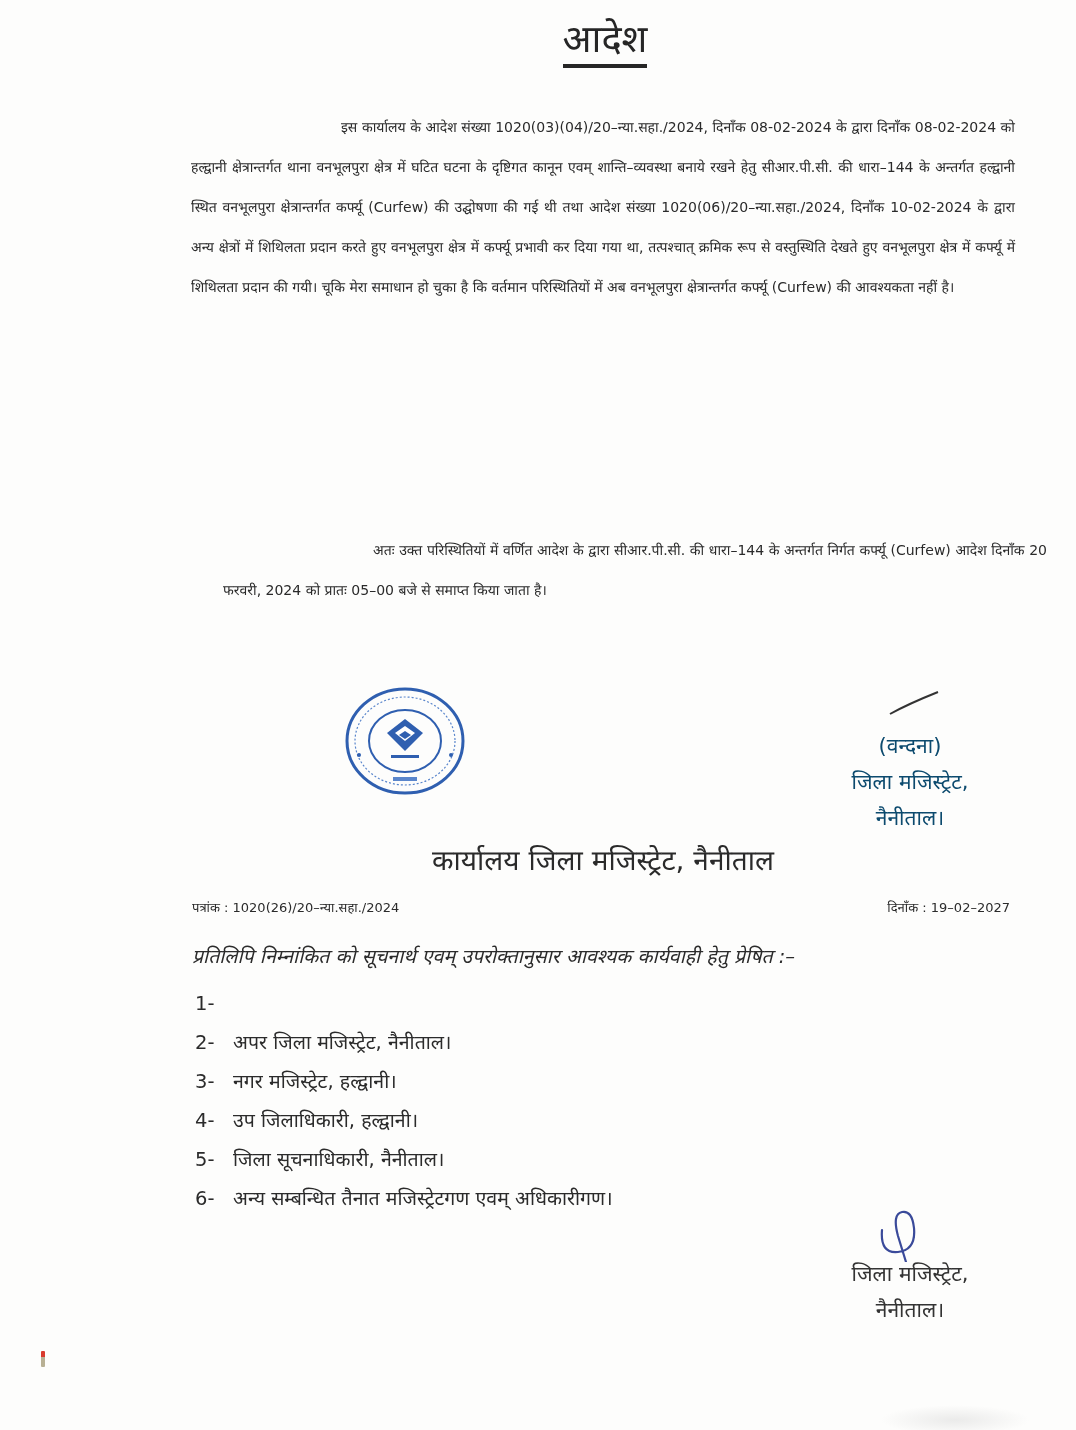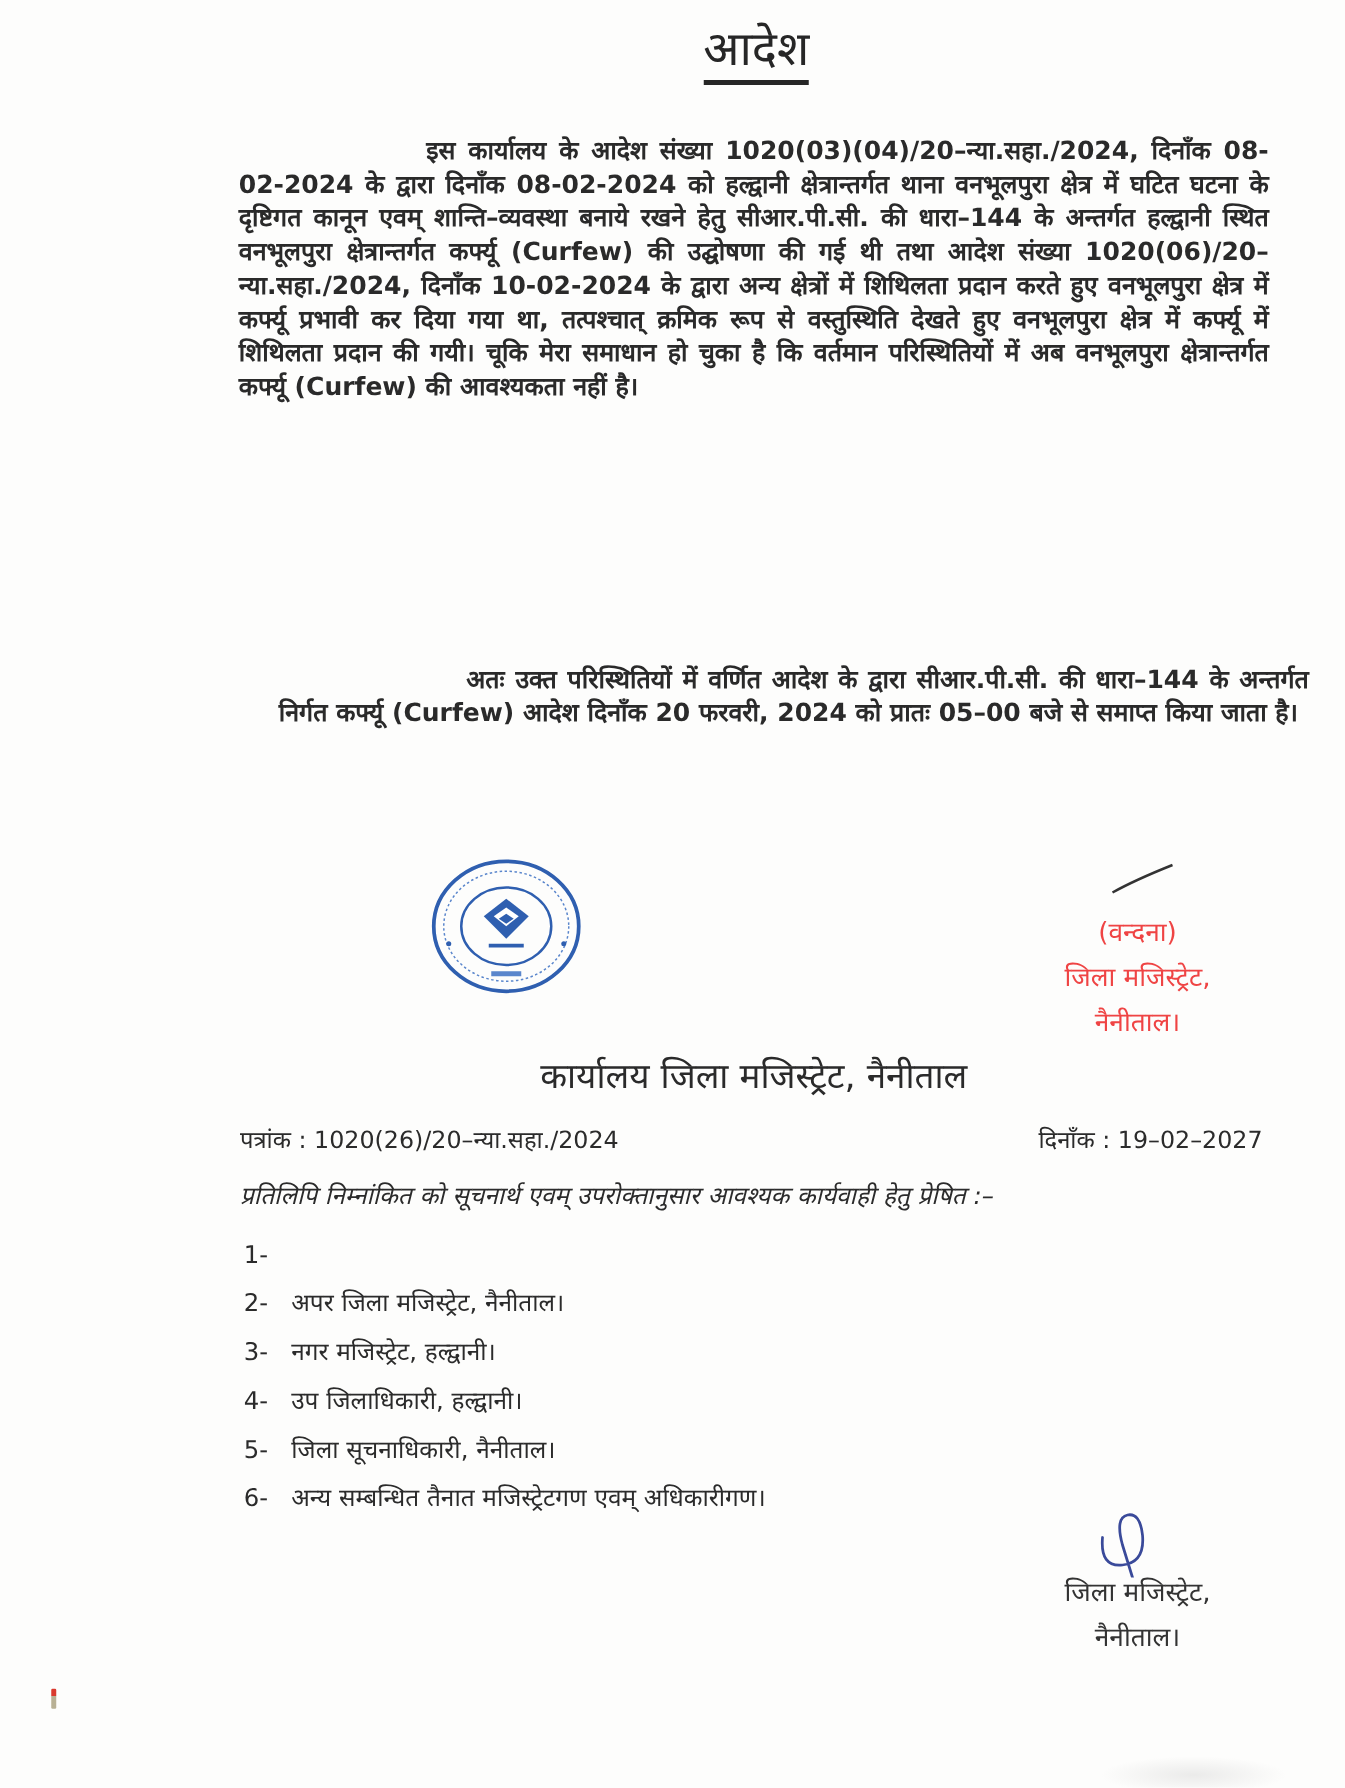--- a/index.html
+++ b/index.html
@@ -29,26 +29,25 @@
     .title span {
       display: inline-block;
       border-bottom: 4px solid #262626;
       padding-bottom: 0px;
       line-height: 50px;
     }
     .para {
       position: absolute;
       left: 191px;
       width: 824px;
-      font-size: 20px;
-      line-height: 27px;
+      font-size: 14px;
+      line-height: 40px;
       text-align: justify;
       text-align-last: left;
       color: #2a2a2a;
-      font-weight: bold;
     }
     .para .indent { display: inline-block; width: 150px; }
     #para1 { top: 107px; }
     #para2 { top: 530px; margin-left: 32px; }
 
     .seal {
       position: absolute;
       left: 343px; top: 685px;
       width: 124px; height: 112px;
     }
@@ -57,38 +56,38 @@
       left: 888px; top: 688px;
       width: 52px; height: 30px;
     }
     .sig-block {
       position: absolute;
       left: 820px; top: 728px;
       width: 180px;
       text-align: center;
       font-size: 21px;
       line-height: 36px;
-      color: #ef4444;
+      color: #0c4a6e;
     }
     .office-head {
       position: absolute;
       top: 840px;
       left: 0; width: 1206px;
       text-align: center;
       font-size: 28px;
       color: #2a2a2a;
     }
     .ref-row {
       position: absolute;
       top: 898px;
       left: 192px;
       width: 818px;
       display: flex;
       justify-content: space-between;
-      font-size: 19px;
+      font-size: 13px;
       color: #2b2b2b;
     }
     .copy-line {
       position: absolute;
       top: 942px;
       left: 192px;
       font-size: 19.5px;
       color: #2b2b2b;
       font-style: italic;
     }

